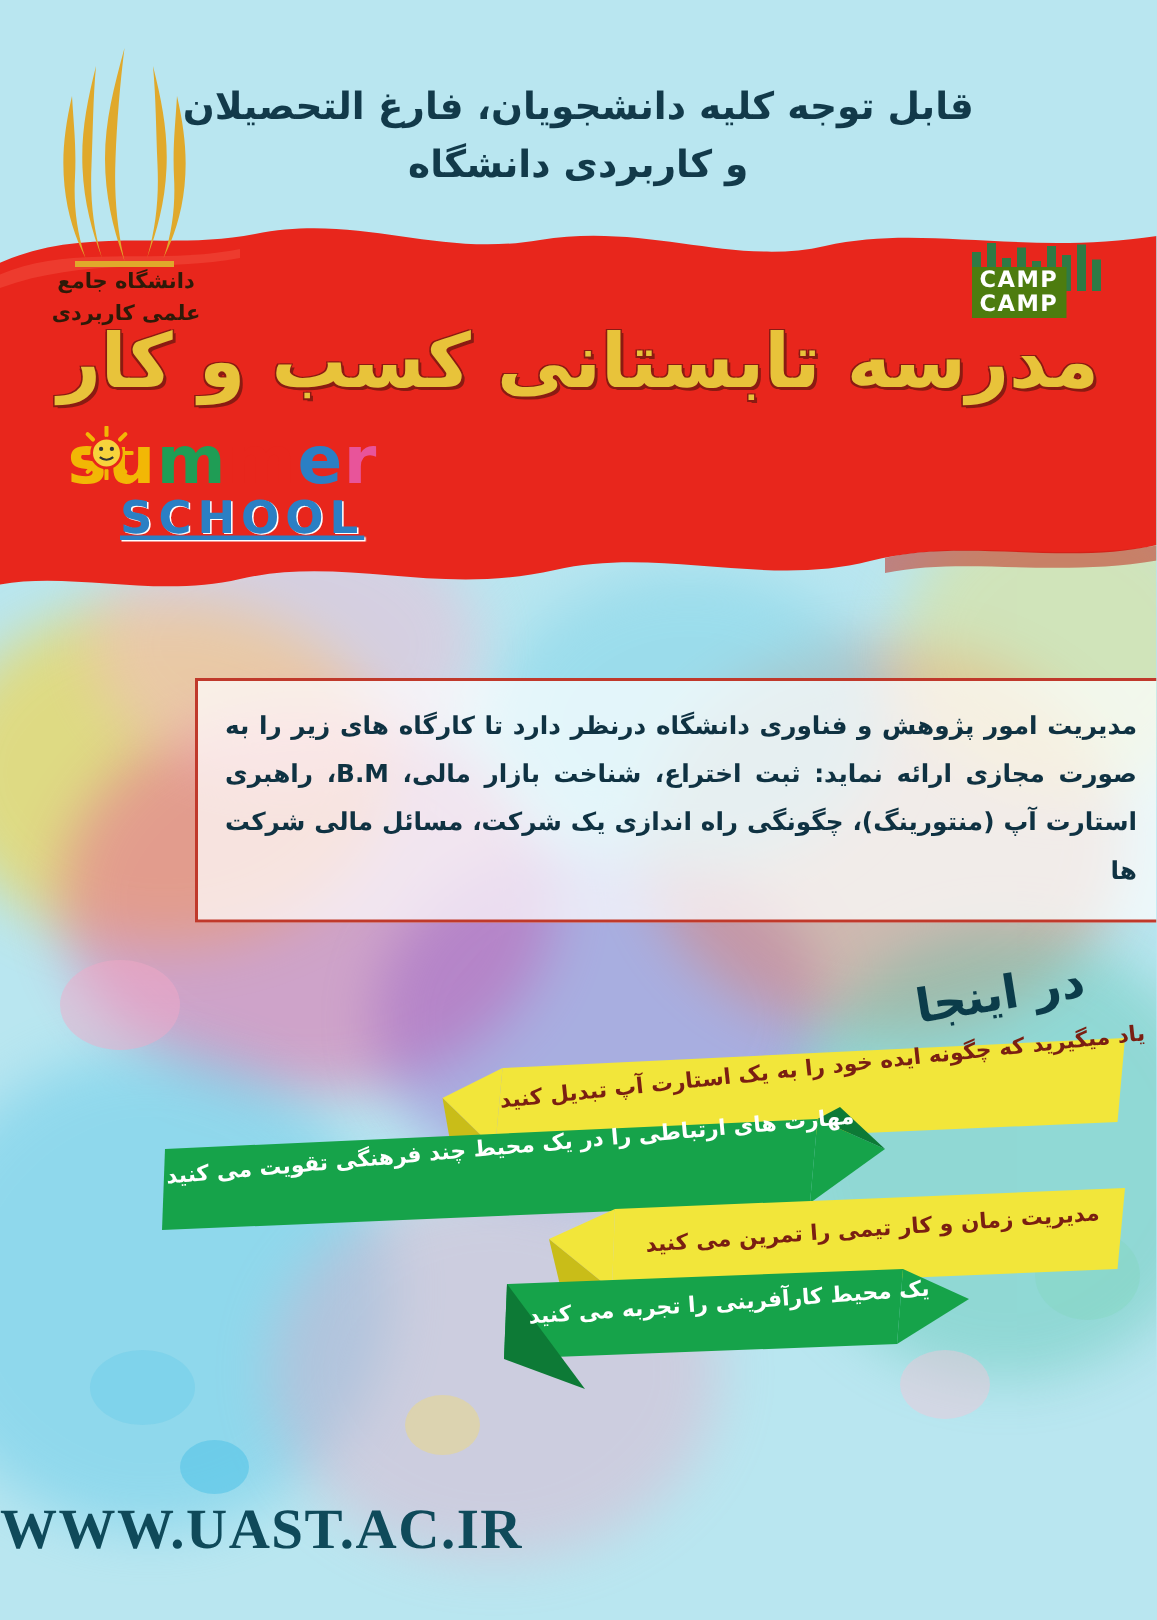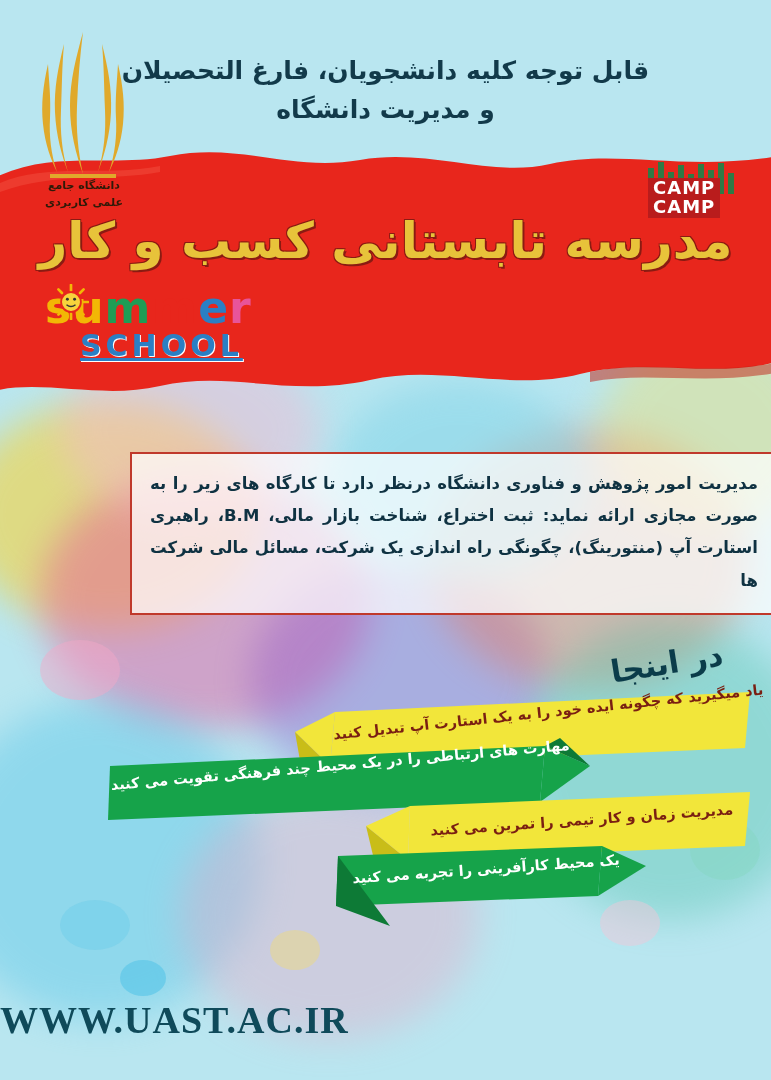--- a/index.html
+++ b/index.html
@@ -82,41 +82,41 @@
     height: 210px;
   }
   .uni-logo .flame { position:absolute; left:0; top:0; width:110px; height:160px; }
   .uni-logo .arc-text {
     position: absolute;
     left: 6px;
     top: 150px;
     width: 100px;
     text-align: center;
     color: #2e1a08;
-    font-size: 11px;
+    font-size: 14px;
     font-weight: bold;
     line-height: 1.5;
     direction: rtl;
   }
 
   
   .camptech {
     position: absolute;
     left: 640px;
     top: 160px;
     width: 110px;
     height: 70px;
   }
   .camptech .ct-box {
     position: absolute;
     left: 8px; top: 18px;
-    background: #b91c1c;
+    background: #4d7c0f;
     color: #fff;
     font-weight: bold;
-    font-size: 18px;
+    font-size: 15px;
     letter-spacing: 1px;
     padding: 1px 5px;
     line-height: 1.05;
     text-align: right;
     direction: ltr;
   }
   .camptech .ct-bars { position:absolute; left:6px; top:2px; }
 
   
   .main-title {
@@ -253,21 +253,21 @@
   <div class="red-band">
     <svg viewBox="0 0 800 290" preserveAspectRatio="none">
       <path d="M0,60 C60,28 120,48 180,36 C250,22 300,52 370,40 C440,28 500,58 560,44 C630,28 700,54 800,34 L800,238 C730,262 660,236 590,254 C520,272 450,244 380,260 C300,278 240,250 170,266 C110,280 50,258 0,272 Z" fill="#e8261c"></path>
       <path d="M0,68 C50,40 110,58 170,46 L170,52 C120,62 60,50 0,76 Z" fill="#f04a3a" opacity=".6"></path>
       <path d="M600,252 C660,238 720,258 800,240 L800,250 C720,268 660,250 600,262 Z" fill="#c01d14" opacity=".5"></path>
     </svg>
   </div>
 
   <div class="header-text">
     <div>قابل توجه کلیه دانشجویان، فارغ التحصیلان</div>
-    <div>و مدیریت دانشگاه</div>
+    <div>و کاربردی دانشگاه</div>
   </div>
 
   <div class="uni-logo">
     <svg class="flame" viewBox="0 0 110 160">
       <g fill="#e0a92b">
         <path d="M55 4 C48 30 42 52 42 78 C42 104 48 126 55 146 C50 124 48 102 49 78 C50 52 52 28 55 4 Z"></path>
         <path d="M36 16 C30 40 26 60 27 84 C28 108 34 128 40 144 C34 124 32 104 33 82 C34 58 34 38 36 16 Z"></path>
         <path d="M74 16 C80 40 84 60 83 84 C82 108 76 128 70 144 C76 124 78 104 77 82 C76 58 76 38 74 16 Z"></path>
         <path d="M20 36 C15 58 13 76 15 96 C17 116 23 132 29 144 C23 126 21 108 22 90 C23 70 21 54 20 36 Z"></path>
         <path d="M90 36 C95 58 97 76 95 96 C93 116 87 132 81 144 C87 126 89 108 88 90 C87 70 89 54 90 36 Z"></path>

